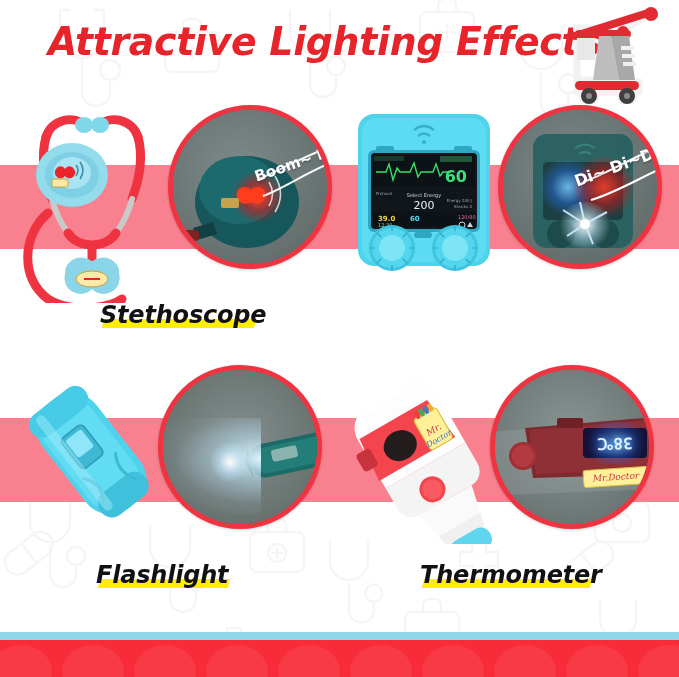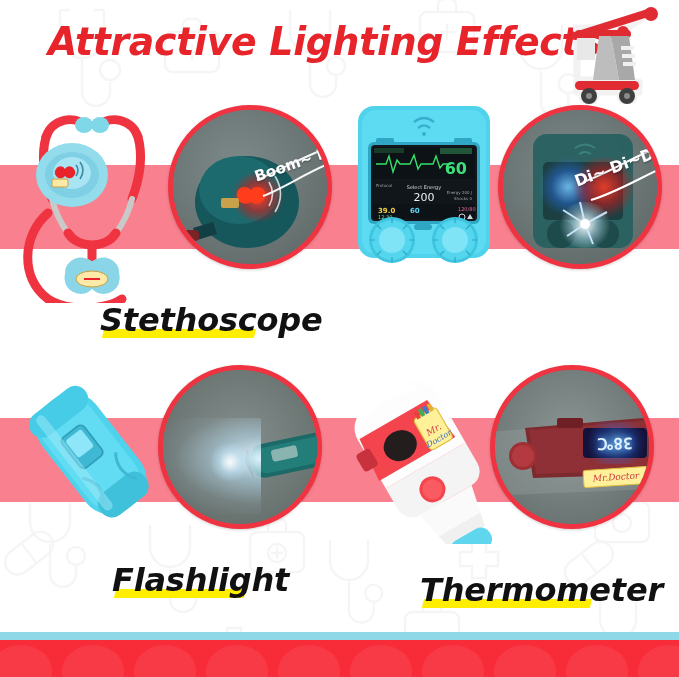--- a/index.html
+++ b/index.html
@@ -49,21 +49,21 @@
 
   
   .caption { position:absolute; white-space:nowrap; }
   .caption .hl {
     position:absolute; left:3px; bottom:1px;
     height:9px; background:#ffee00; z-index:0;
     transform:skewX(-14deg);
   }
   .caption .txt {
     position:relative; z-index:1;
-    font-size:32px; font-weight:bold; font-style:italic;
+    font-size:24px; font-weight:bold; font-style:italic;
     color:#111; font-family:"DejaVu Sans", sans-serif;
     letter-spacing:-.2px;
   }
 
   
   .footer-cyan { position:absolute; left:0; bottom:37px; width:679px; height:8px; background:#8fd8e8; }
   .footer-red  { position:absolute; left:0; bottom:0;  width:679px; height:37px; background:#f82b38; overflow:hidden; }
   .scallop { position:absolute; bottom:-20px; width:62px; height:52px; border-radius:50%; background:rgba(255,255,255,.07); }
 
   
@@ -267,21 +267,21 @@
       </div>
     </div>
 
     <div class="caption" style="left:100px;top:201px;">
       <span class="hl" style="width:152px;"></span>
       <span class="txt">Stethoscope</span>
     </div>
   </div>
 
   <div class="cell cell-2">
-    <div class="product" style="left:14px;top:4px;width:140px;height:160px;">
+    <div class="product" style="left:14px;top:12px;width:140px;height:160px;">
       <svg viewBox="0 0 140 160" width="140" height="160">
         <rect x="4" y="2" width="132" height="152" rx="16" fill="#4fd3ec"></rect>
         <rect x="8" y="6" width="124" height="144" rx="14" fill="#5ddbf2"></rect>
         <g stroke="#2fa6c4" stroke-width="2.4" fill="none" opacity=".8">
           <path d="M60 18 q10 -8 20 0"></path>
             <path d="M64 24 q6 -5 12 0"></path>
           <circle cx="70" cy="30" r="2" fill="#2fa6c4" stroke="none"></circle>
         </g>
         <rect x="14" y="38" width="112" height="82" rx="6" fill="#2fa6c4"></rect>
         <rect x="17" y="41" width="106" height="76" rx="4" fill="#14181c"></rect>
@@ -384,21 +384,21 @@
           <rect x="88" y="72" width="96" height="34" rx="14" fill="#1c6a68"></rect>
           <rect x="92" y="76" width="88" height="26" rx="12" fill="#237d78"></rect>
           <rect x="110" y="80" width="26" height="12" rx="3" fill="#cfd8d6" opacity=".6"></rect>
           <path d="M88 74 L82 86 L88 104 Z" fill="#17565a"></path>
         </g>
       </svg>
       <div style="position:absolute;left:-6px;top:48px;width:104px;height:96px;
                   background:radial-gradient(ellipse at 100% 42%, rgba(225,245,255,.98) 0%, rgba(185,225,245,.55) 28%, rgba(150,175,185,.18) 58%, rgba(120,140,145,0) 80%);"></div>
       <div class="glow-white" style="left:46px;top:72px;width:42px;height:40px;"></div>
     </div>
-    <div class="caption" style="left:112px;top:201px;">
+    <div class="caption" style="left:96px;top:201px;">
       <span class="hl" style="width:130px;"></span>
       <span class="txt">Flashlight</span>
     </div>
   </div>
 
   <div class="cell cell-4">
     <div class="product" style="left:8px;top:14px;width:150px;height:170px;">
       <svg viewBox="0 0 150 170" width="150" height="170">
         <g transform="rotate(-30 75 85)">
           <path d="M52 12 h44 a24 24 0 0 1 24 24 v56 h-92 v-56 a24 24 0 0 1 24 -24 z" fill="#fdfdfd"></path>
@@ -436,21 +436,21 @@
         <rect x="88" y="58" width="64" height="30" rx="4" fill="#15123a"></rect>
       </svg>
       <div class="glow-blue" style="left:86px;top:52px;width:70px;height:42px;opacity:.55;border-radius:8px;"></div>
       <div style="position:absolute;left:92px;top:60px;width:56px;height:26px;line-height:26px;text-align:center;
                   color:#dff0ff;font-size:16px;font-weight:bold;font-family:'DejaVu Sans Mono',monospace;
                   text-shadow:0 0 6px #6fb8ff,0 0 12px #3f8ee8;transform:rotate(178deg);">38℃</div>
       <div style="position:absolute;left:88px;top:98px;width:66px;height:18px;background:#fff09a;border:1px solid #e0c040;border-radius:3px;transform:rotate(-4deg);">
         <span style="display:block;font-family:'DejaVu Serif',serif;font-style:italic;font-size:9px;color:#c83a44;text-align:center;line-height:17px;">Mr.Doctor</span>
       </div>
     </div>
-    <div class="caption" style="left:80px;top:211px;">
+    <div class="caption" style="left:80px;top:201px;">
       <span class="hl" style="width:168px;"></span>
       <span class="txt">Thermometer</span>
     </div>
   </div>
 
   <div class="footer-cyan"></div>
   <div class="footer-red">
     <div class="scallop" style="left:-10px;"></div>
     <div class="scallop" style="left:62px;"></div>
     <div class="scallop" style="left:134px;"></div>

